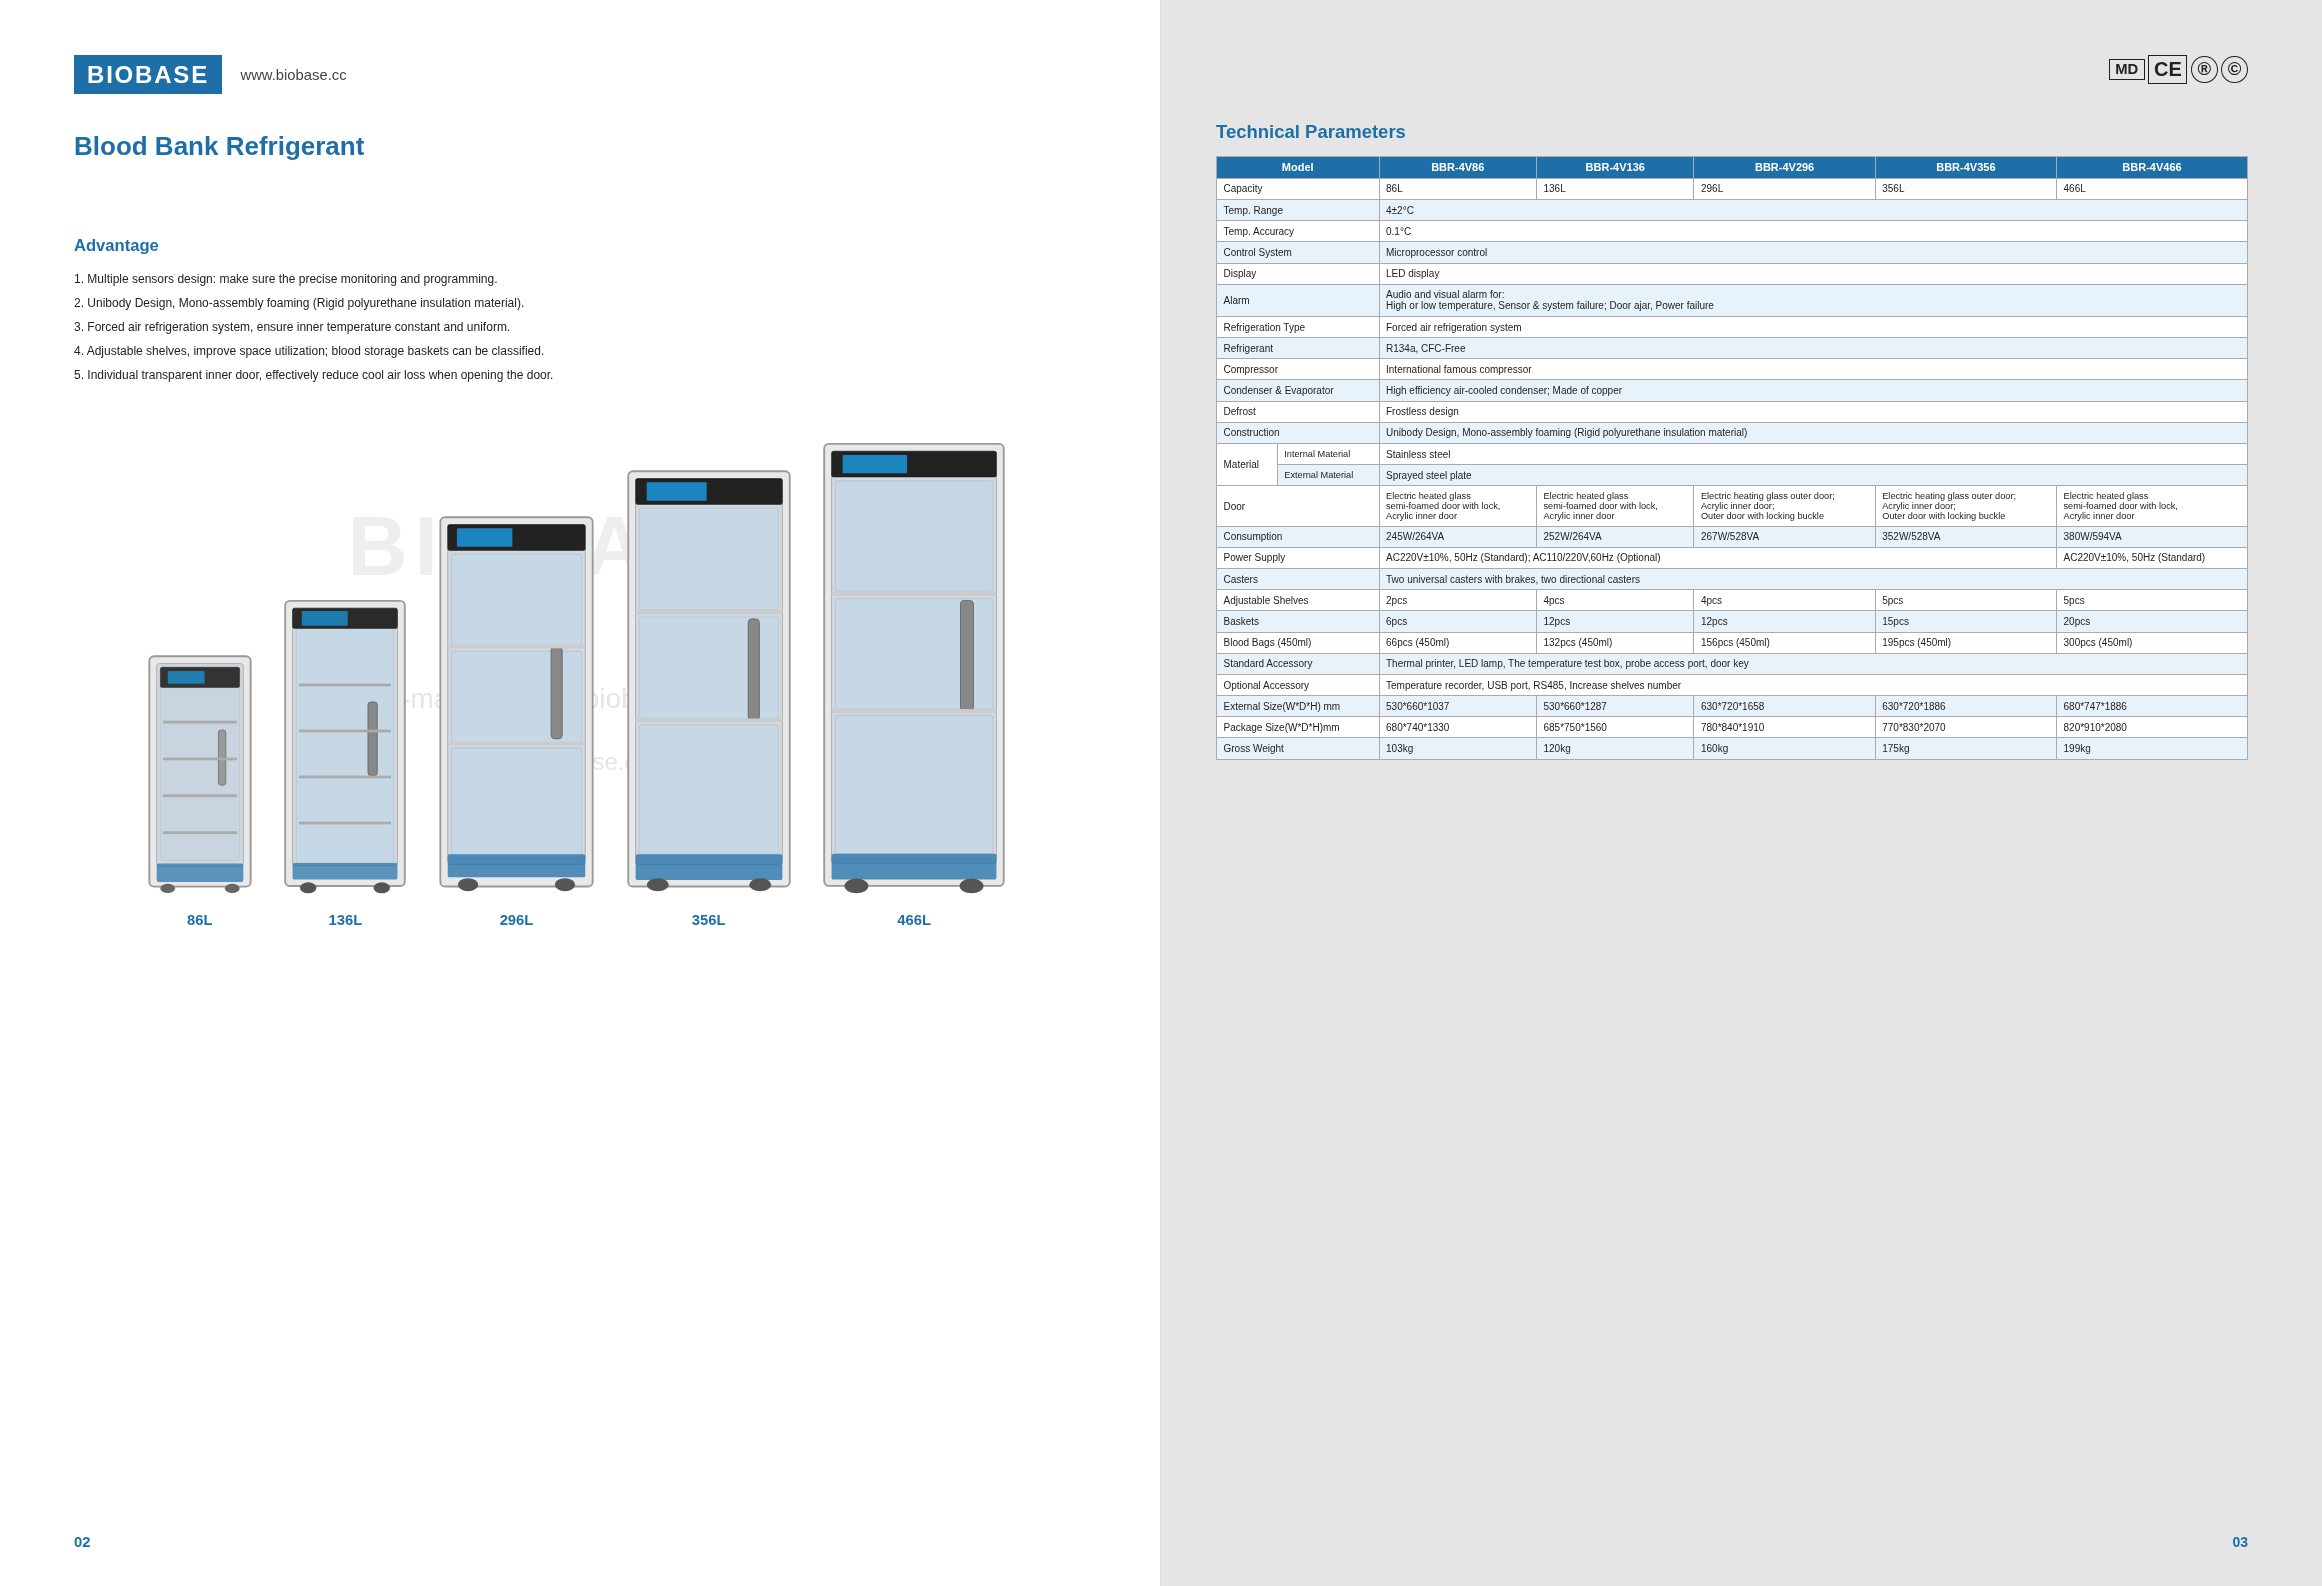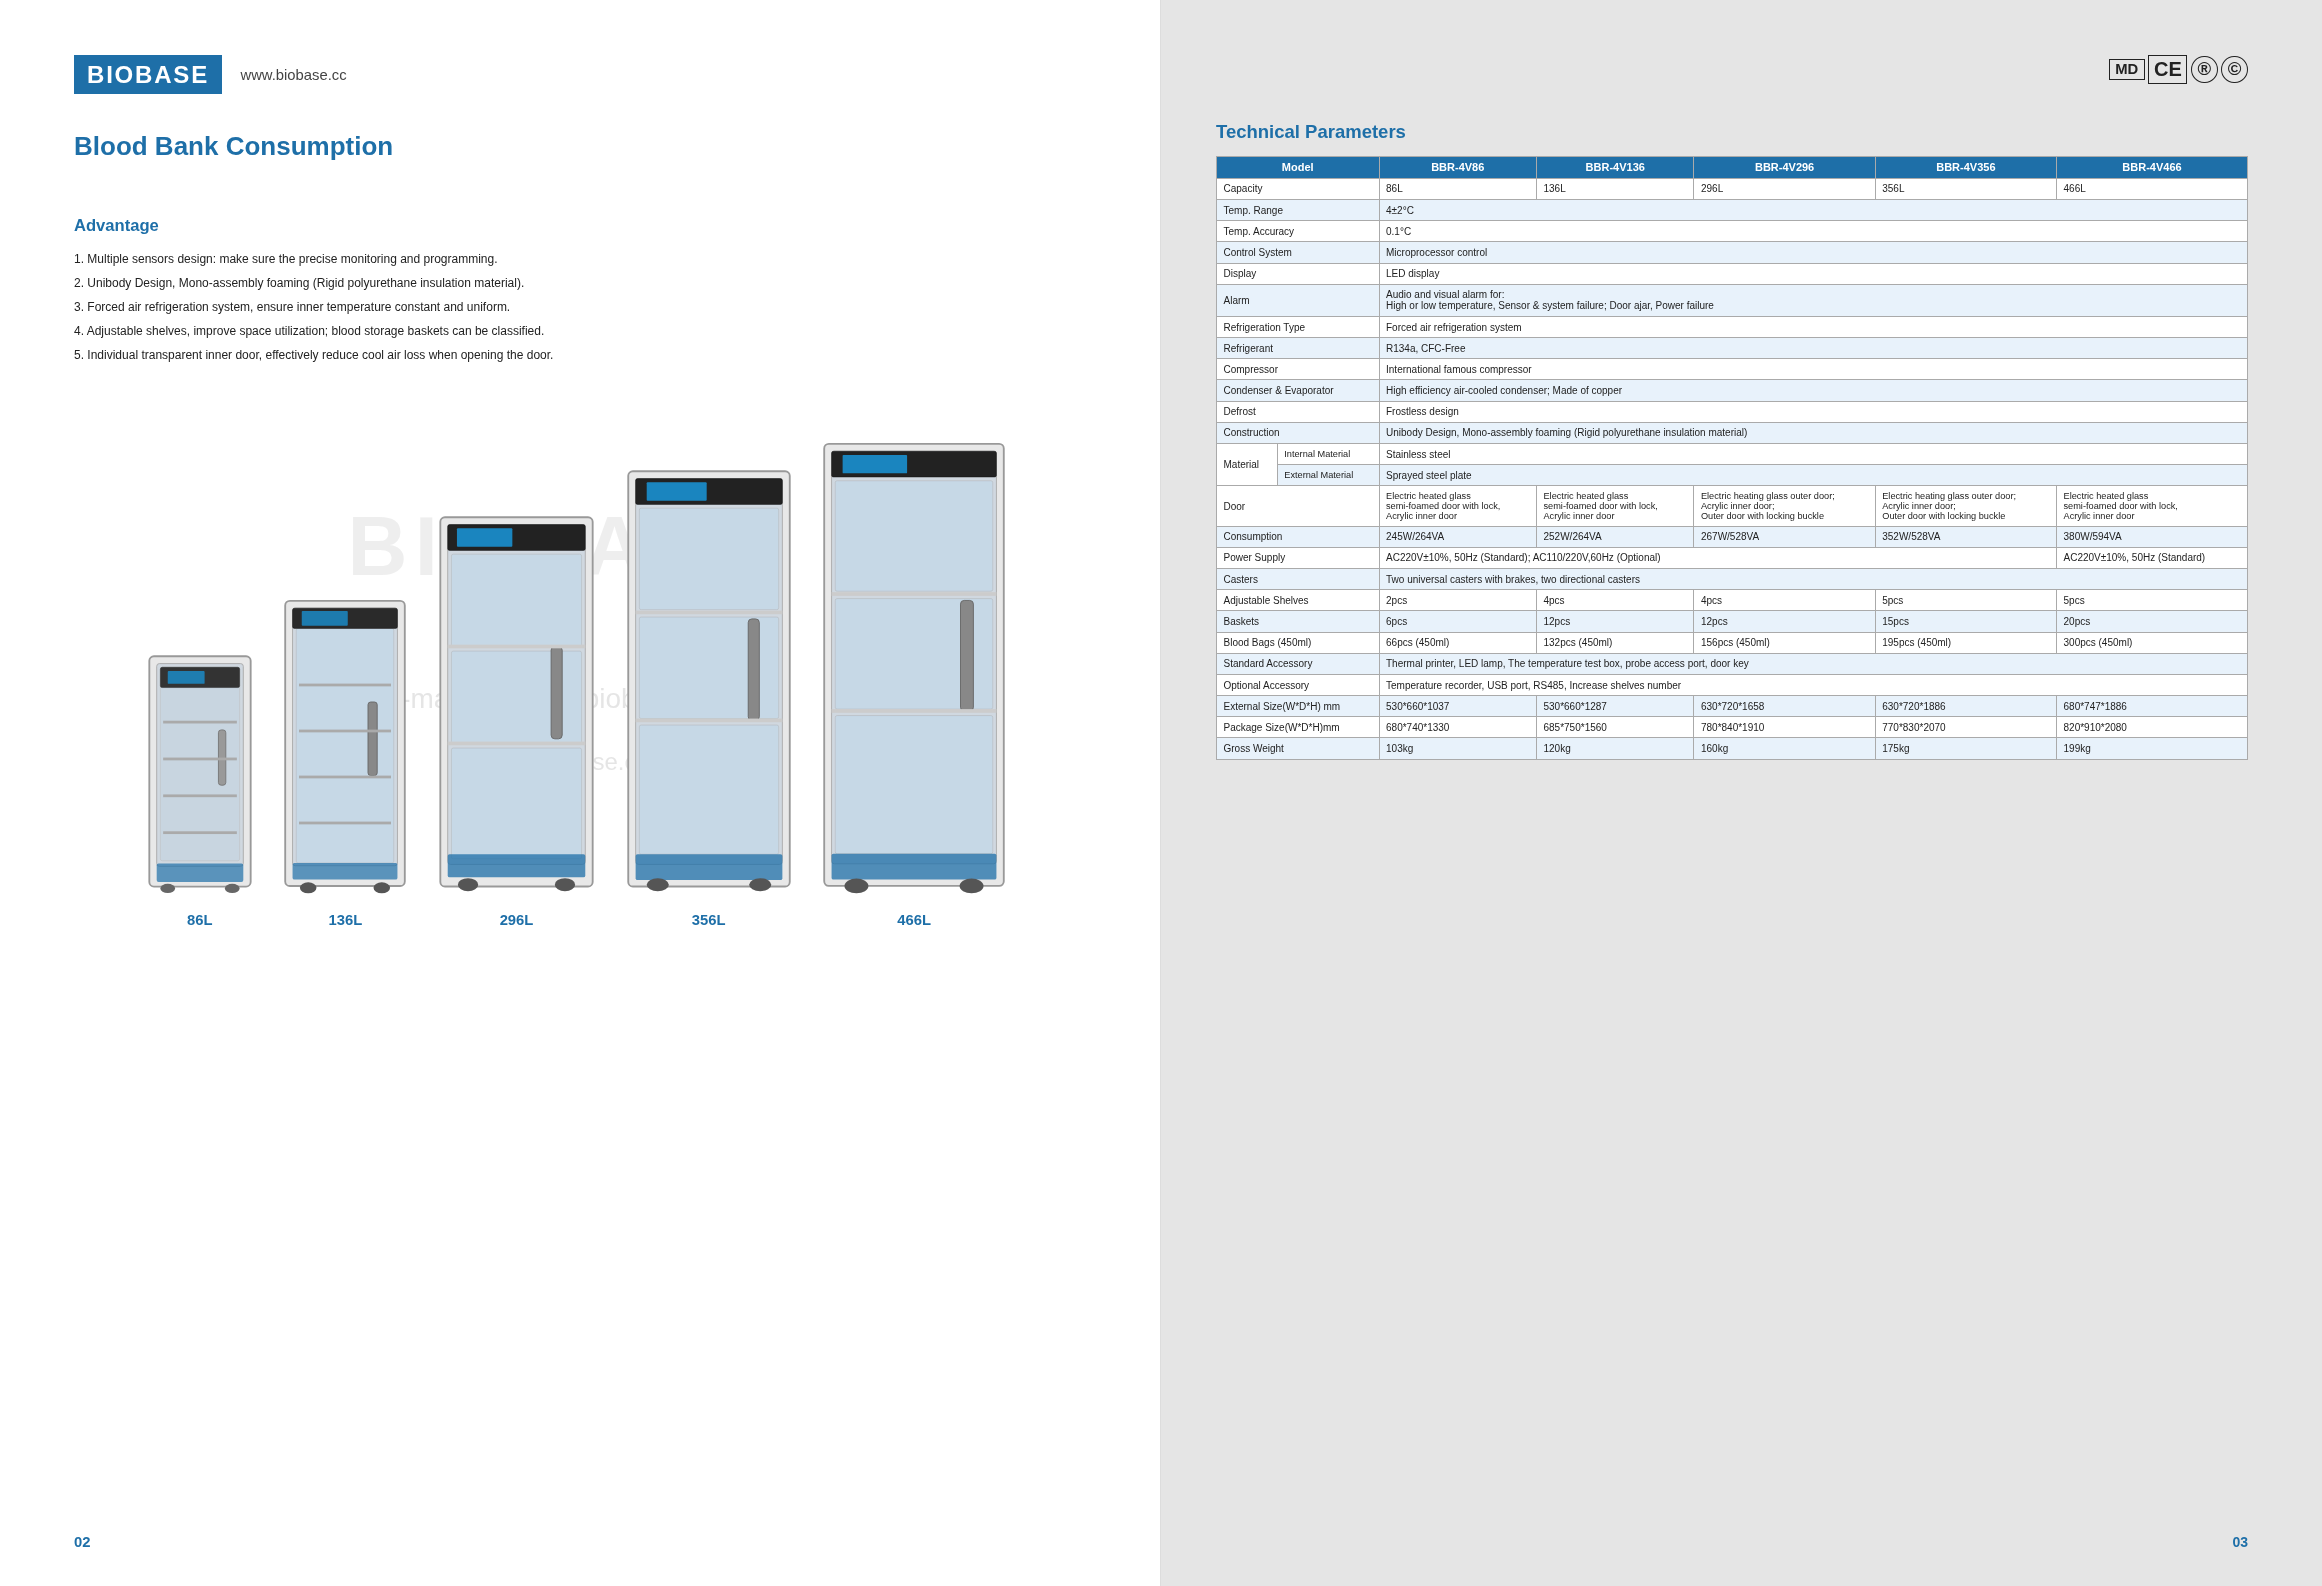--- a/index.html
+++ b/index.html
@@ -219,23 +219,23 @@
 
   <div class="left-page">
 
     <div class="header">
       <div class="header-left">
         <div class="logo-box">BIOBASE</div>
         <span class="website">www.biobase.cc</span>
       </div>
     </div>
 
-    <div class="page-title">Blood Bank Consumption</div>
-
-    <div style="margin-top:54px;">
+    <div class="page-title">Blood Bank Refrigerant</div>
+
+    <div style="margin-top:74px;">
       <div class="advantage-title">Advantage</div>
       <ul class="advantage-list">
         <li>1. Multiple sensors design: make sure the precise monitoring and programming.</li>
         <li>2. Unibody Design, Mono-assembly foaming (Rigid polyurethane insulation material).</li>
         <li>3. Forced air refrigeration system, ensure inner temperature constant and uniform.</li>
         <li>4. Adjustable shelves, improve space utilization; blood storage baskets can be classified.</li>
         <li>5. Individual transparent inner door, effectively reduce cool air loss when opening the door.</li>
       </ul>
     </div>
 

